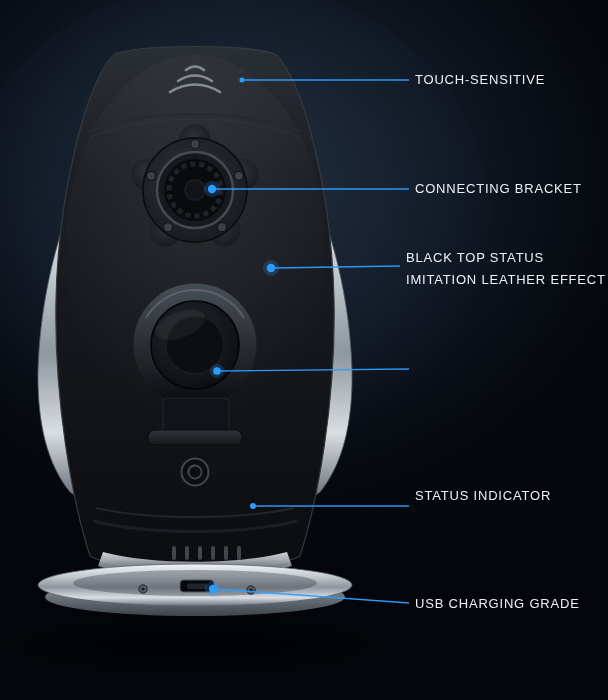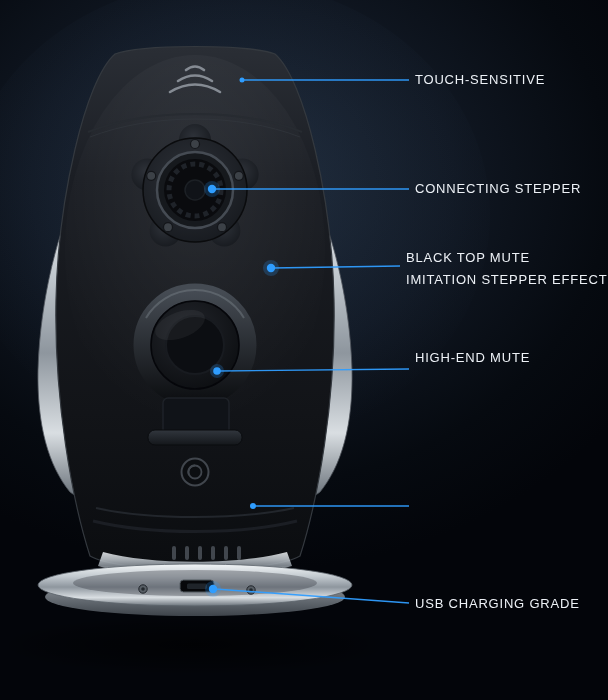--- a/index.html
+++ b/index.html
@@ -203,33 +203,33 @@
       <circle class="callout-dot" cx="213" cy="589" r="4.2"></circle>
     </g>
   </svg>
 
   <div>
     <div class="label single" style="left:415px; top:72px">
       <div>TOUCH-SENSITIVE</div>
     </div>
 
     <div class="label single" style="left:415px; top:181px">
-      <div>CONNECTING STEPPER</div>
+      <div>CONNECTING BRACKET</div>
     </div>
 
     <div class="label double" style="left:406px; top:247px">
-      <div>BLACK TOP MUTE</div>
-      <div>IMITATION STEPPER EFFECT</div>
+      <div>BLACK TOP STATUS</div>
+      <div>IMITATION LEATHER EFFECT</div>
     </div>
 
     <div class="label double" style="left:415px; top:347px">
-      <div>HIGH-END MUTE</div>
     </div>
 
     <div class="label double" style="left:415px; top:485px">
+      <div>STATUS INDICATOR</div>
     </div>
 
     <div class="label single" style="left:415px; top:596px">
       <div>USB CHARGING GRADE</div>
     </div>
   </div>
 
 </div>
 
 </body></html>

